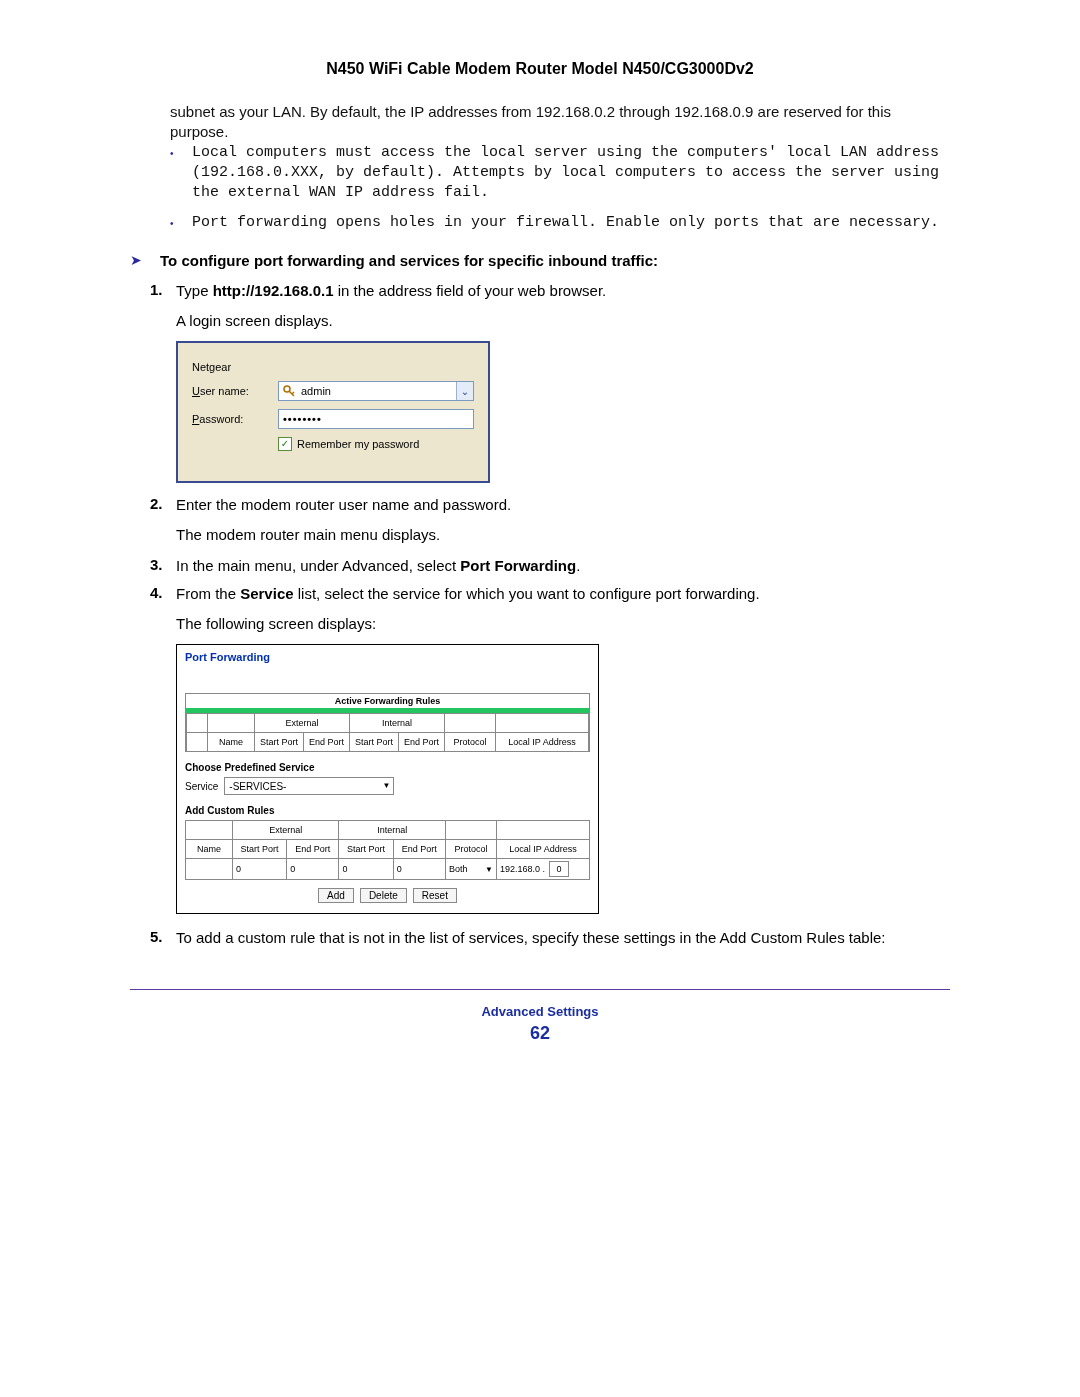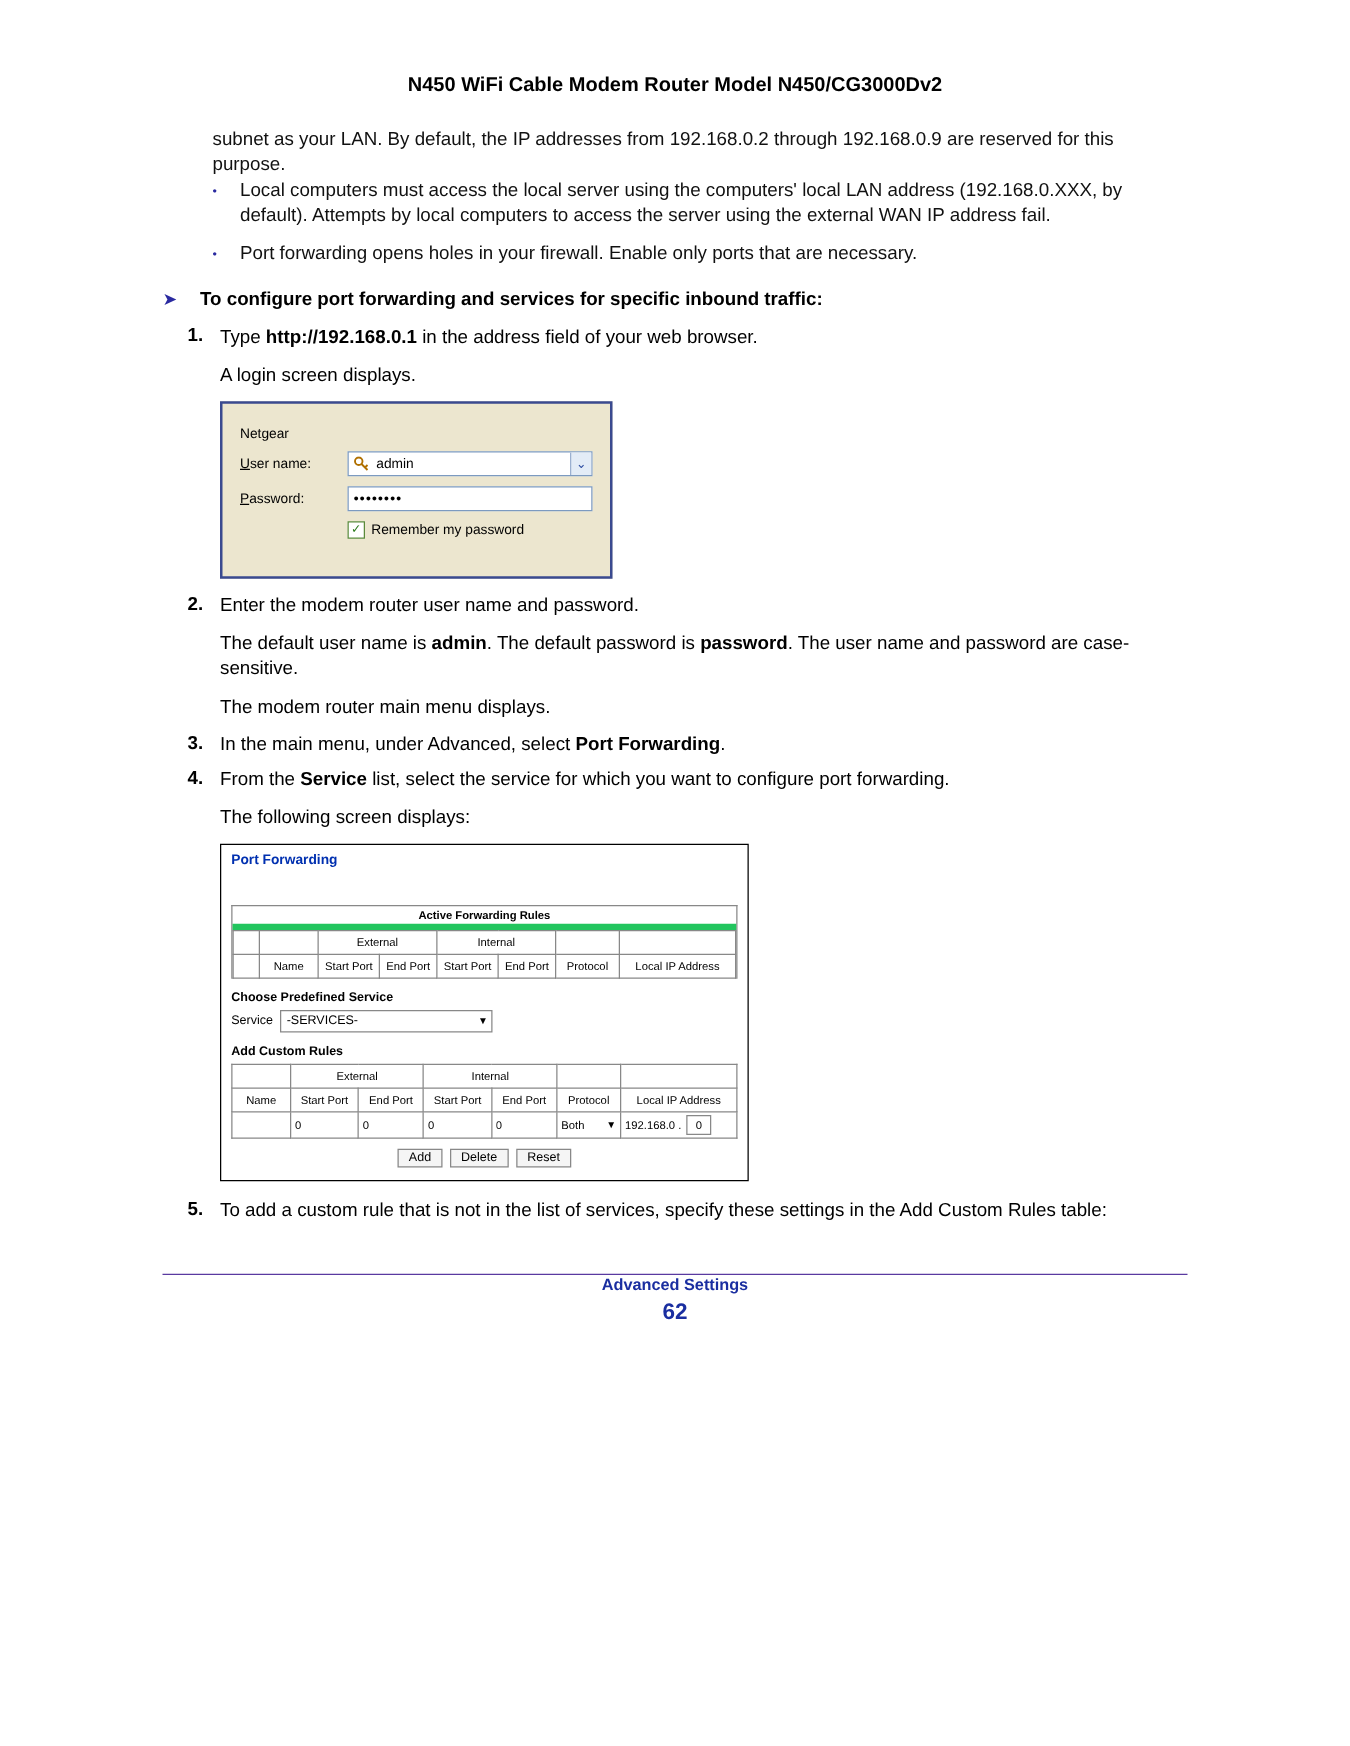--- a/index.html
+++ b/index.html
@@ -33,21 +33,21 @@
     display: flex;
     margin-bottom: 10px;
   }
   .bullet-dot {
     width: 22px;
     flex: 0 0 22px;
     color: #2a2aa0;
     font-size: 10px;
     padding-top: 5px;
   }
-  .bullet-text { flex: 1; }
+  .bullet-text { flex: 1; font-family: Liberation Mono, monospace; }
   .arrow-row {
     display: flex;
     margin: 18px 0 12px 0;
   }
   .arrow {
     width: 30px;
     flex: 0 0 30px;
     color: #2a2aa0;
     font-size: 14px;
   }
@@ -262,21 +262,21 @@
 
   .footer-line {
     border-top: 1px solid #5a3aa0;
     margin-top: 40px;
   }
   .footer-text {
     text-align: center;
     color: #1a2ea0;
     font-weight: bold;
     font-size: 13px;
-    margin-top: 0;
+    margin-top: 14px;
   }
   .page-num {
     text-align: center;
     color: #1a2ea0;
     font-weight: bold;
     font-size: 18px;
     margin-top: 4px;
   }
 </style>
 </head>
@@ -337,23 +337,20 @@
       <div class="checkbox-row">
         <div class="checkbox">✓</div>
         <span><span class="ul">R</span>emember my password</span>
       </div>
     </div>
   </div>
 
   <div class="num-row">
     <div class="num">2.</div>
     <div class="num-text">Enter the modem router user name and password.</div>
-  </div>
-  <div class="sub-para">
-    <span>The default user name is </span><span class="bold">admin</span><span>. The default password is </span><span class="bold">password</span><span>. The user name and password are case-sensitive.</span>
   </div>
   <div class="sub-para">The modem router main menu displays.</div>
 
   <div class="num-row">
     <div class="num">3.</div>
     <div class="num-text">
       <span>In the main menu, under Advanced, select </span><span class="bold">Port Forwarding</span><span>.</span>
     </div>
   </div>
 

